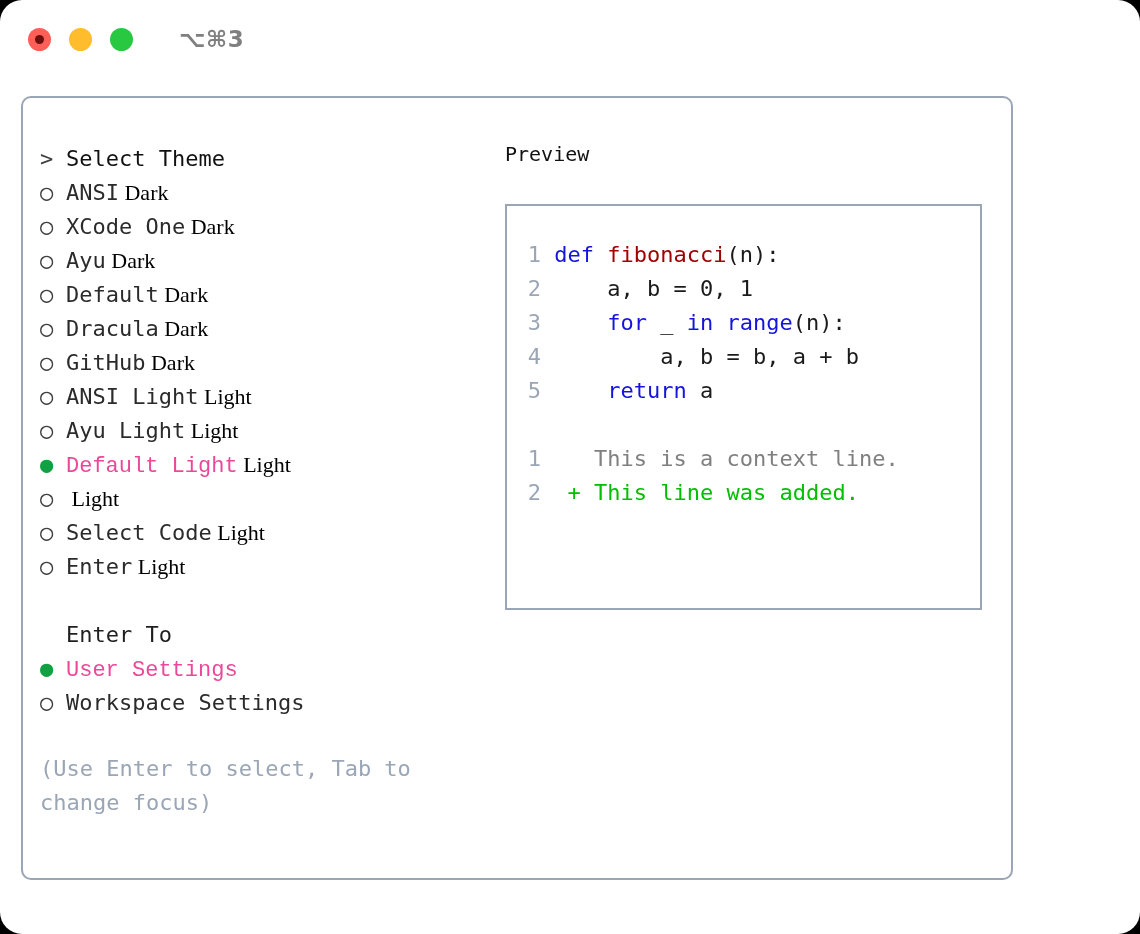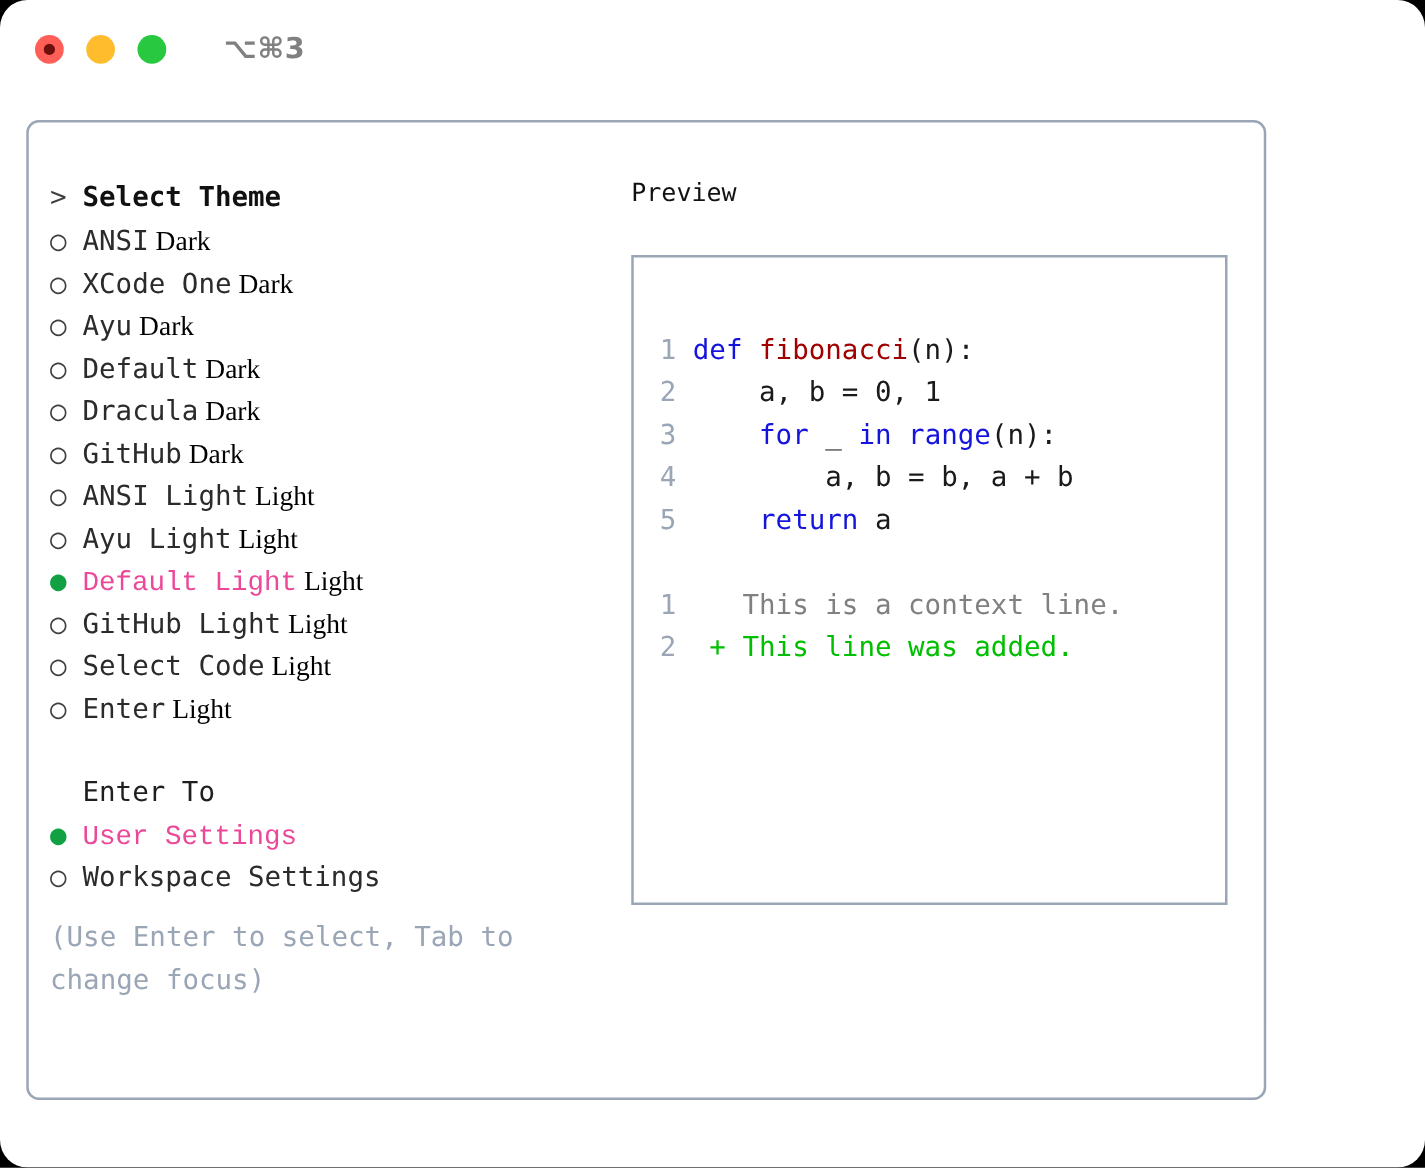--- a/index.html
+++ b/index.html
@@ -94,50 +94,50 @@
     align-items: baseline;
     white-space: pre;
     height: 34px;
   }
   .marker {
     display: inline-block;
     width: 26px;
     flex: 0 0 26px;
     color: #3f3f3f;
   }
-  .row.heading .label { font-weight: bold; color: #111111; }
+  .row.heading .label { font-weight: normal; color: #111111; }
   .row.section .label { color: #1f1f1f; }
   .row.selected .marker { color: #12a142; }
   .row.selected .label  { color: #ec4899; font-family: Liberation Mono, monospace; }
   .label { color: #2b2b2b; }
   .muted { color: #000000; font-family: Liberation Serif, serif; }
 
   .spacer { height: 34px; }
 
   .hint {
-    margin-top: 14px;
+    margin-top: 32px;
     font-size: 22px;
     line-height: 34px;
     color: #9aa6b5;
     max-width: 400px;
   }
 
   
   .preview-title {
     font-size: 20px;
     color: #111111;
     margin: 0 0 38px 0;
   }
   .preview-box {
     width: 477px;
-    height: 520px;
+    height: 406px;
     border: 2px solid #9aa6b5;
     box-sizing: border-box;
     background: #ffffff;
-    padding: 58px 0 0 12px;
+    padding: 32px 0 0 12px;
   }
   .code {
     font-size: 22px;
     line-height: 34px;
     white-space: pre;
     color: #1a1a1a;
   }
   .ln {
     display: inline-block;
     width: 22px;
@@ -176,21 +176,21 @@
           </div>
         <div class="row"><span class="marker">○</span><span class="label">ANSI</span><span class="muted"> Dark</span></div>
             <div class="row"><span class="marker">○</span><span class="label">XCode One</span><span class="muted"> Dark</span></div>
             <div class="row"><span class="marker">○</span><span class="label">Ayu</span><span class="muted"> Dark</span></div>
             <div class="row"><span class="marker">○</span><span class="label">Default</span><span class="muted"> Dark</span></div>
             <div class="row"><span class="marker">○</span><span class="label">Dracula</span><span class="muted"> Dark</span></div>
             <div class="row"><span class="marker">○</span><span class="label">GitHub</span><span class="muted"> Dark</span></div>
             <div class="row"><span class="marker">○</span><span class="label">ANSI Light</span><span class="muted"> Light</span></div>
             <div class="row"><span class="marker">○</span><span class="label">Ayu Light</span><span class="muted"> Light</span></div>
             <div class="row selected"><span class="marker">●</span><span class="label">Default Light</span><span class="muted"> Light</span></div>
-            <div class="row"><span class="marker">○</span><span class="label">GitHub Light</span><span class="muted"> Light</span></div>
+            <div class="row"><span class="marker">○</span><span class="muted"> Light</span></div>
             <div class="row"><span class="marker">○</span><span class="label">Select Code</span><span class="muted"> Light</span></div>
             <div class="row"><span class="marker">○</span><span class="label">Enter</span><span class="muted"> Light</span></div>
           </div>
 
         <div class="spacer"></div>
 
         <div class="list" id="apply-list">
           <div class="row section">
             <span class="marker"> </span><span class="label">Enter To</span>
           </div>

